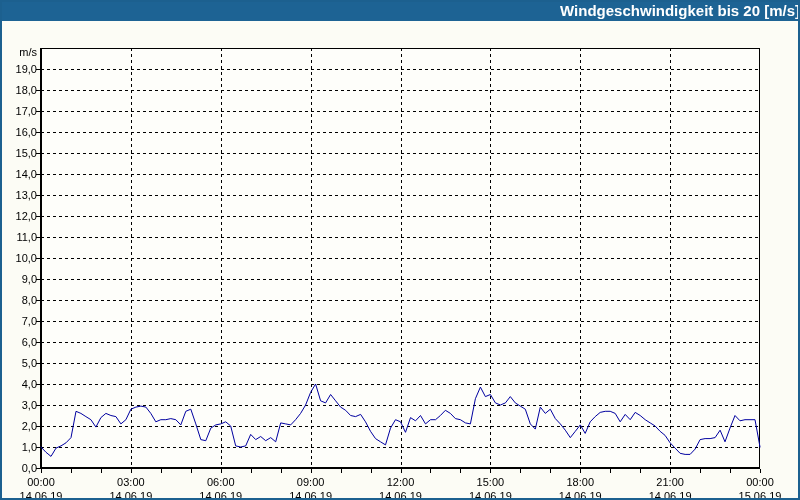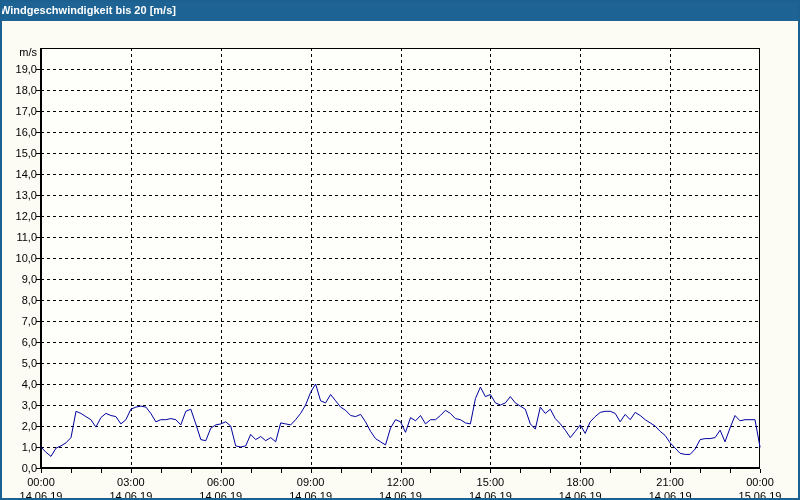--- a/index.html
+++ b/index.html
@@ -9,21 +9,21 @@
     font-family:"Liberation Sans", sans-serif;
   }
   .frame{
     position:absolute;inset:0;width:800px;height:500px;
     box-sizing:border-box;border:2px solid #1c608f;
     pointer-events:none;
   }
   .titlebar{
     position:absolute;top:0;left:0;width:800px;height:21px;
     background:#1d6394;color:#ffffff;
-    font-size:11px;font-weight:bold;line-height:21px;text-align:left;
+    font-size:15px;font-weight:bold;line-height:21px;text-align:right;
   }
   .chart-area{position:absolute;top:8px;left:0;width:800px;height:500px;}
   svg text{
     font-family:"Liberation Sans", sans-serif;
     font-size:11px;fill:#000000;
   }
 </style>
 </head>
 <body style="background: rgb(252, 252, 245);">
 

